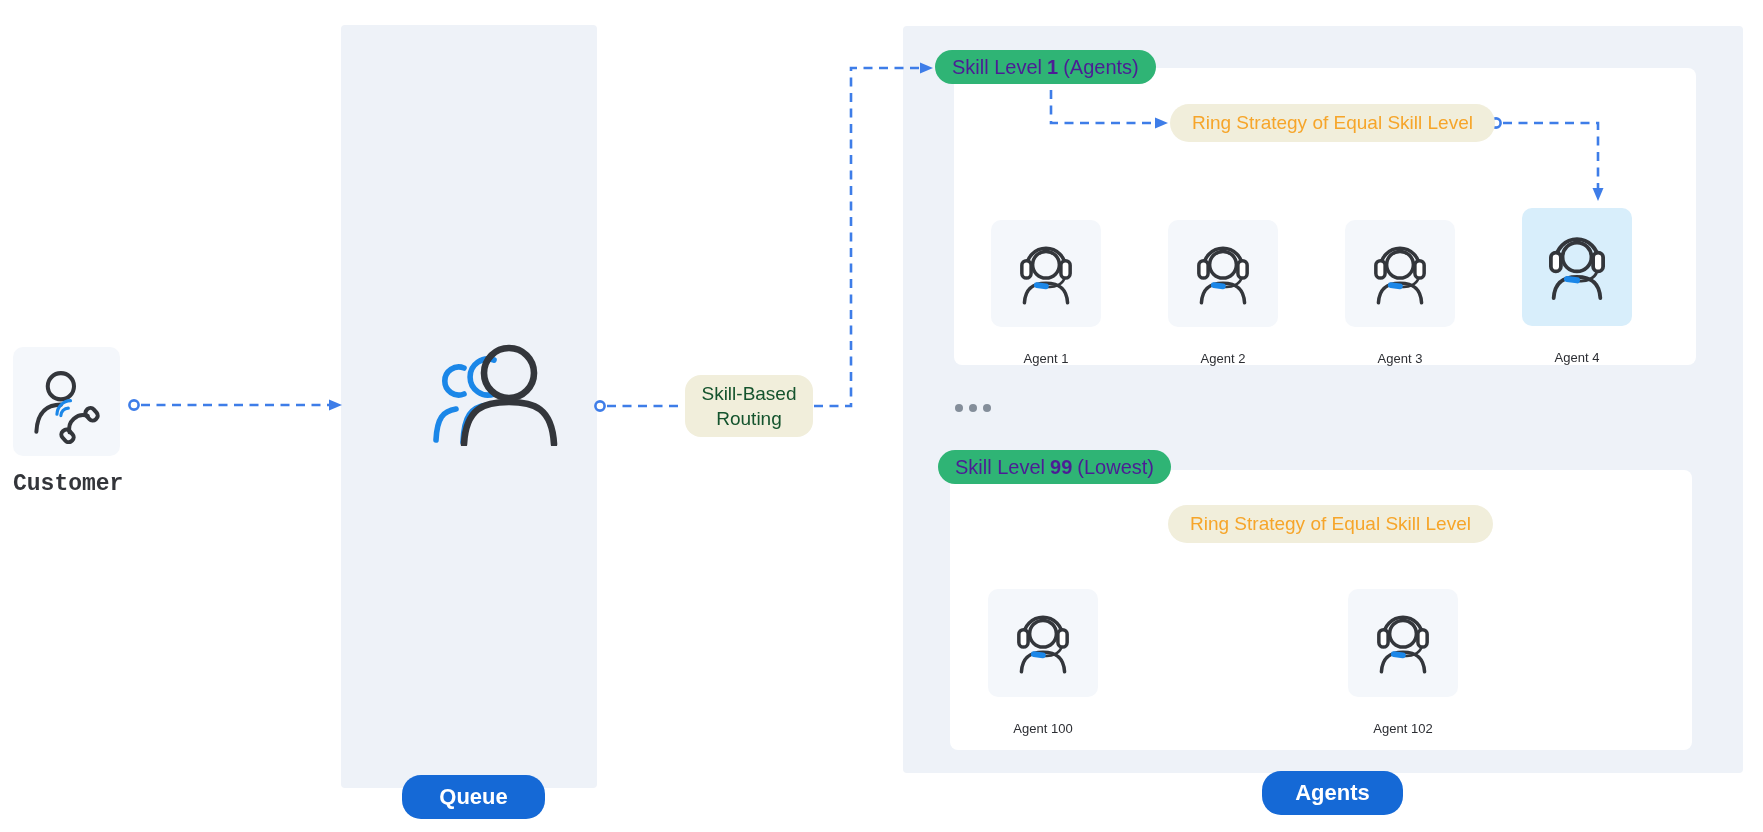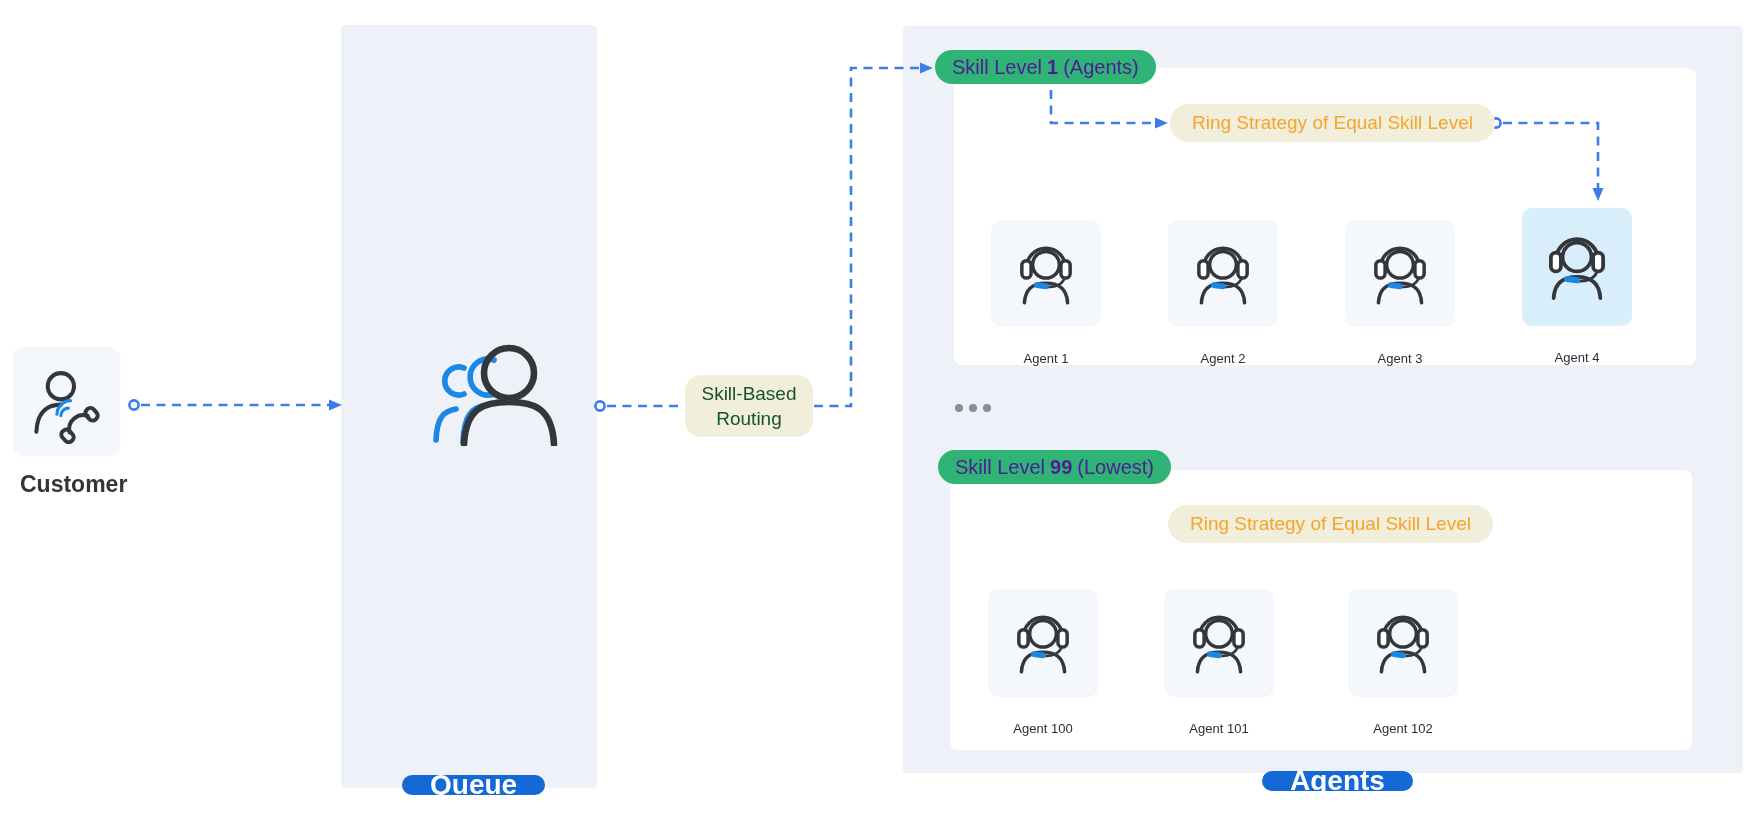--- a/index.html
+++ b/index.html
@@ -21,22 +21,22 @@
   .pill {
     position:absolute; display:flex; align-items:center; justify-content:center;
     border-radius:19px; white-space:nowrap;
   }
   .pill-green {
     background:#2fb475; color:#4c1d95; font-size:20px; height:34px;
     padding:0 17px; gap:5px; z-index:3;
   }
   .pill-green .lvl { font-weight:700; }
   .pill-blue {
-    background:#1569d6; color:#ffffff; font-size:28px; font-weight:700;
-    height:20px; padding:0 28px; z-index:3;
+    background:#1569d6; color:#ffffff; font-size:22px; font-weight:700;
+    height:44px; padding:0 28px; z-index:3;
   }
   .pill-cream {
     background:#f1eedb; color:#f6a52a; font-size:19px; height:38px;
     padding:16px 22px; z-index:3;
   }
   .routing-pill {
     position:absolute; background:#f1eedb; color:#14532d; font-size:19px;
     border-radius:16px; display:flex; flex-direction:column; align-items:center;
     justify-content:center; line-height:1.32; z-index:3; text-align:center;
   }
@@ -82,21 +82,21 @@
           <rect x="13" y="-7" width="11" height="15" rx="5"></rect>
           <path d="M-14,-1 a16,16 0 0 1 28,0"></path>
         </g>
       </g>
       <g fill="none" stroke="#1b87e8" stroke-width="3.6" stroke-linecap="round">
         <path d="M49.5,55 A8.5,8.5 0 0 0 41,63.5"></path>
         <path d="M52,46.5 A16,16 0 0 0 36.5,62"></path>
       </g>
     </svg>
   </div>
-  <div class="big-label" style="left:20px; top:471px;">Customer</div>
+  <div class="big-label" style="left:13px; top:471px;font-family:Liberation Mono, monospace;">Customer</div>
 
   <div class="panel" style="left:341px; top:25px; width:256px; height:763px;"></div>
 
   <svg width="150" height="102" viewBox="0 0 150 102" style="position:absolute; left:408px; top:344px; z-index:1;">
     <g fill="none" stroke="#1b87e8" stroke-width="5.6" stroke-linecap="round">
       <path d="M56,24 A14,14 0 1 0 56,50"></path>
       <path d="M28,96 C29,74 35,67 48,65"></path>
       <path d="M86,16 A18,18 0 1 0 86,50"></path>
       <path d="M55,98 C56,72 63,63 79,61"></path>
     </g>
@@ -181,28 +181,20 @@
   </div>
 
   <div class="agent" style="left:988px; top:589px;">
     <div class="abox" style="height:108px;">
       <svg width="74" height="74">
           <use href="#ic-agent"></use>
         </svg>
     </div>
     <div class="alabel">Agent 100</div>
   </div>
-  <div class="agent" style="left:1164px; top:589px;">
-    <div class="abox" style="height:108px;">
-      <svg width="74" height="74">
-          <use href="#ic-agent"></use>
-        </svg>
-    </div>
-    <div class="alabel">Agent 101</div>
-  </div>
   <div class="agent" style="left:1348px; top:589px;">
     <div class="abox" style="height:108px;">
       <svg width="74" height="74">
           <use href="#ic-agent"></use>
         </svg>
     </div>
     <div class="alabel">Agent 102</div>
   </div>
 
   <div class="pill pill-blue" style="left:1262px; top:771px; min-width:141px;">

